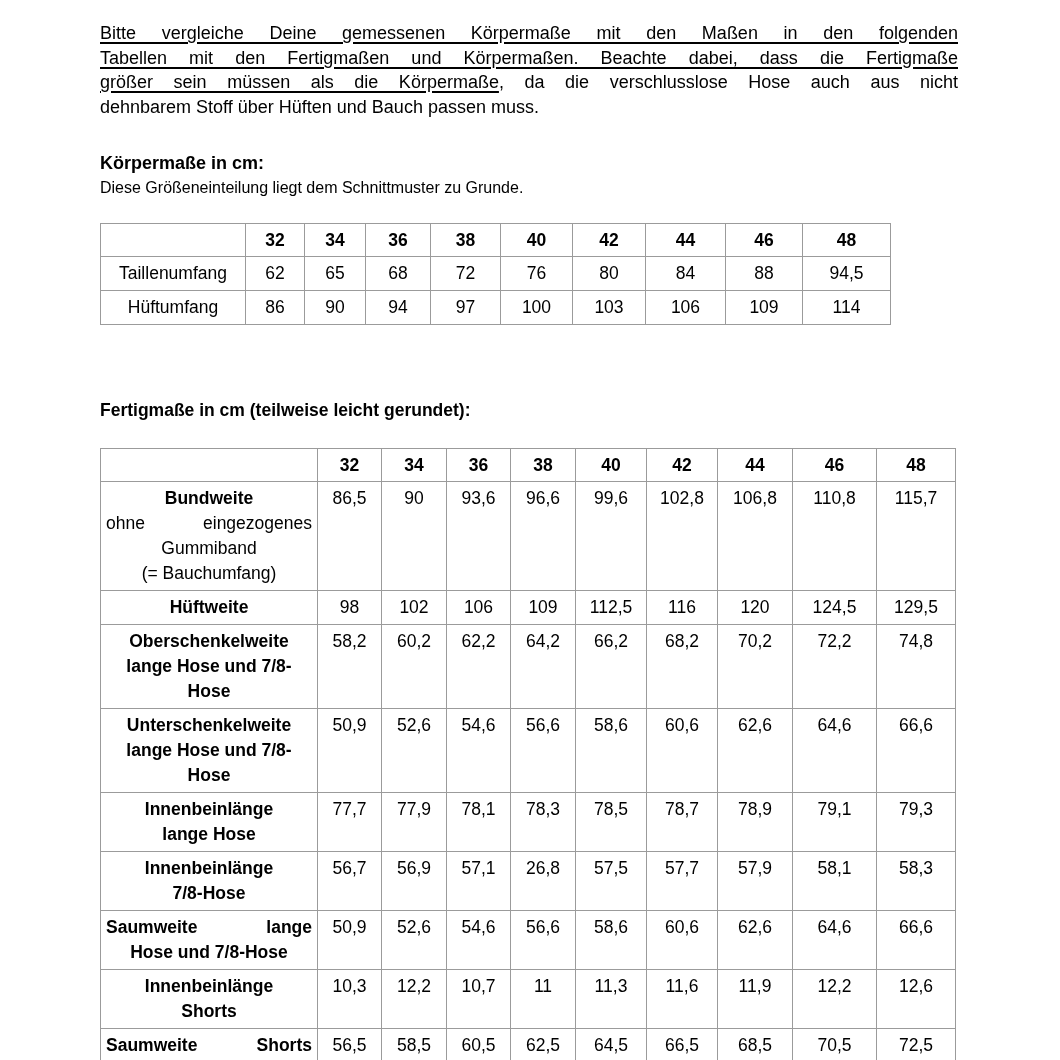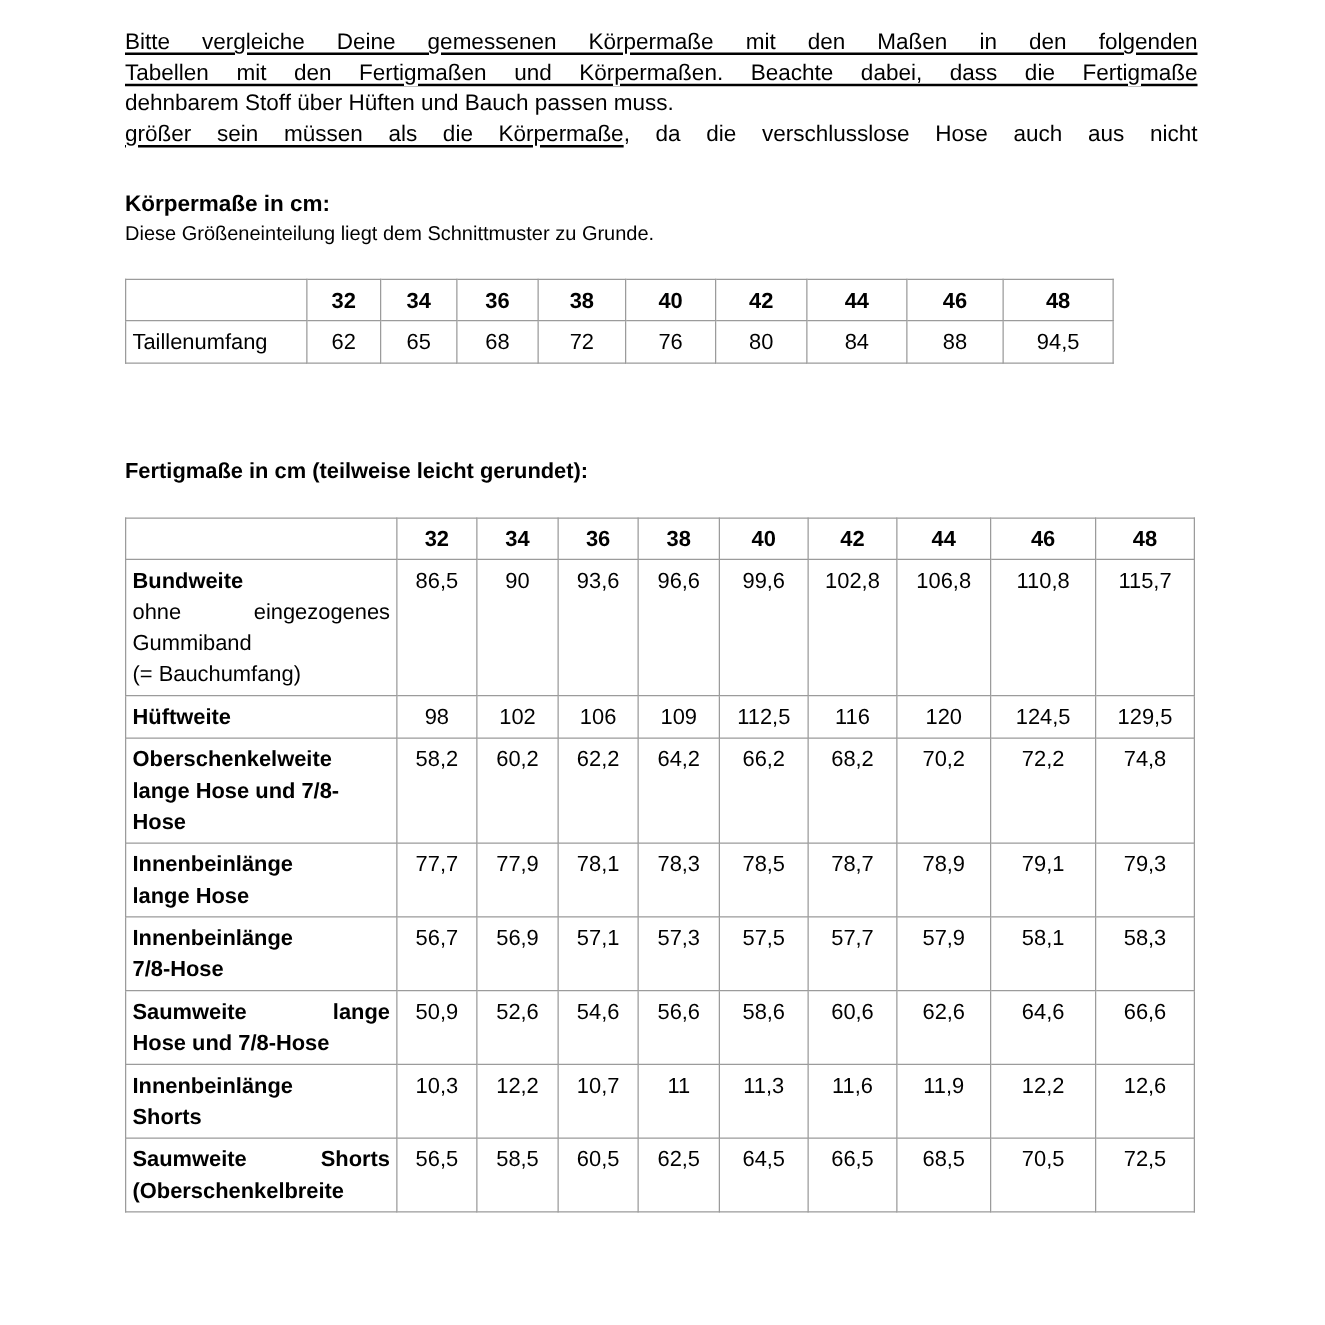--- a/index.html
+++ b/index.html
@@ -25,34 +25,34 @@
   .sec-heading2 .normal-part { font-weight: bold; }
 
   
   table { border-collapse: collapse; table-layout: fixed; }
   #table1 { margin-top: 26px; width: 790px; }
   #table2 { margin-top: 27px; width: 855px; }
   th, td { border: 1px solid #9b9b9b; font-size: 17.5px; line-height: 25px; }
   th { font-weight: bold; height: 33px; padding: 0; }
   td.val-cell { text-align: center; vertical-align: top; padding: 4px 2px; }
   td.label-cell { vertical-align: top; padding: 4px 5px; }
-  .lbl-line { text-align: left; }
+  .lbl-line { text-align: center; }
   .lbl-line.b { font-weight: bold; }
   .lbl-line.j { text-align: justify; text-align-last: justify; }
 </style>
 </head>
 <body>
 
 <div class="page">
 
   <div class="intro">
     <div class="ln"><span class="u">Bitte vergleiche Deine gemessenen Körpermaße mit den Maßen in den folgenden</span></div>
     <div class="ln"><span class="u">Tabellen mit den Fertigmaßen und Körpermaßen. Beachte dabei, dass die Fertigmaße</span></div>
+    <div class="ln"><span class="u">größer sein müssen als die Körpermaße</span><span>, da die verschlusslose Hose auch aus nicht</span></div>
     <div class="ln last-ln">dehnbarem Stoff über Hüften und Bauch passen muss.</div>
-    <div class="ln"><span class="u">größer sein müssen als die Körpermaße</span><span>, da die verschlusslose Hose auch aus nicht</span></div>
   </div>
 
   <div class="sec-heading">Körpermaße in cm:</div>
   <div class="subtitle">Diese Größeneinteilung liegt dem Schnittmuster zu Grunde.</div>
 
   <table id="table1">
       <colgroup>
         <col style="width: 145px;">
         <col style="width: 59px;">
         <col style="width: 61px;">
@@ -86,20 +86,34 @@
           <td class="val-cell">62</td>
           <td class="val-cell">65</td>
           <td class="val-cell">68</td>
           <td class="val-cell">72</td>
           <td class="val-cell">76</td>
           <td class="val-cell">80</td>
           <td class="val-cell">84</td>
           <td class="val-cell">88</td>
           <td class="val-cell">94,5</td>
         </tr>
+        <tr>
+          <td class="label-cell">
+            <div class="lbl-line">Hüftumfang</div>
+          </td>
+          <td class="val-cell">86</td>
+          <td class="val-cell">90</td>
+          <td class="val-cell">94</td>
+          <td class="val-cell">97</td>
+          <td class="val-cell">100</td>
+          <td class="val-cell">103</td>
+          <td class="val-cell">106</td>
+          <td class="val-cell">109</td>
+          <td class="val-cell">114</td>
+        </tr>
       </tbody>
     </table>
 
   <div class="sec-heading2">
     <span class="bold-part">Fertigmaße in cm</span><span class="normal-part"> (teilweise leicht gerundet):</span>
   </div>
 
   <table id="table2">
       <colgroup>
         <col style="width: 217px;">
@@ -170,20 +184,36 @@
           <td class="val-cell">62,2</td>
           <td class="val-cell">64,2</td>
           <td class="val-cell">66,2</td>
           <td class="val-cell">68,2</td>
           <td class="val-cell">70,2</td>
           <td class="val-cell">72,2</td>
           <td class="val-cell">74,8</td>
         </tr>
         <tr>
           <td class="label-cell">
+            <div class="lbl-line b">Unterschenkelweite</div>
+            <div class="lbl-line b">lange Hose und 7/8-</div>
+            <div class="lbl-line b">Hose</div>
+          </td>
+          <td class="val-cell">50,9</td>
+          <td class="val-cell">52,6</td>
+          <td class="val-cell">54,6</td>
+          <td class="val-cell">56,6</td>
+          <td class="val-cell">58,6</td>
+          <td class="val-cell">60,6</td>
+          <td class="val-cell">62,6</td>
+          <td class="val-cell">64,6</td>
+          <td class="val-cell">66,6</td>
+        </tr>
+        <tr>
+          <td class="label-cell">
             <div class="lbl-line b">Innenbeinlänge</div>
             <div class="lbl-line b">lange Hose</div>
           </td>
           <td class="val-cell">77,7</td>
           <td class="val-cell">77,9</td>
           <td class="val-cell">78,1</td>
           <td class="val-cell">78,3</td>
           <td class="val-cell">78,5</td>
           <td class="val-cell">78,7</td>
           <td class="val-cell">78,9</td>
@@ -191,21 +221,21 @@
           <td class="val-cell">79,3</td>
         </tr>
         <tr>
           <td class="label-cell">
             <div class="lbl-line b">Innenbeinlänge</div>
             <div class="lbl-line b">7/8-Hose</div>
           </td>
           <td class="val-cell">56,7</td>
           <td class="val-cell">56,9</td>
           <td class="val-cell">57,1</td>
-          <td class="val-cell">57,3</td>
+          <td class="val-cell">26,8</td>
           <td class="val-cell">57,5</td>
           <td class="val-cell">57,7</td>
           <td class="val-cell">57,9</td>
           <td class="val-cell">58,1</td>
           <td class="val-cell">58,3</td>
         </tr>
         <tr>
           <td class="label-cell">
             <div class="lbl-line b j">Saumweite lange</div>
             <div class="lbl-line b">Hose und 7/8-Hose</div>

